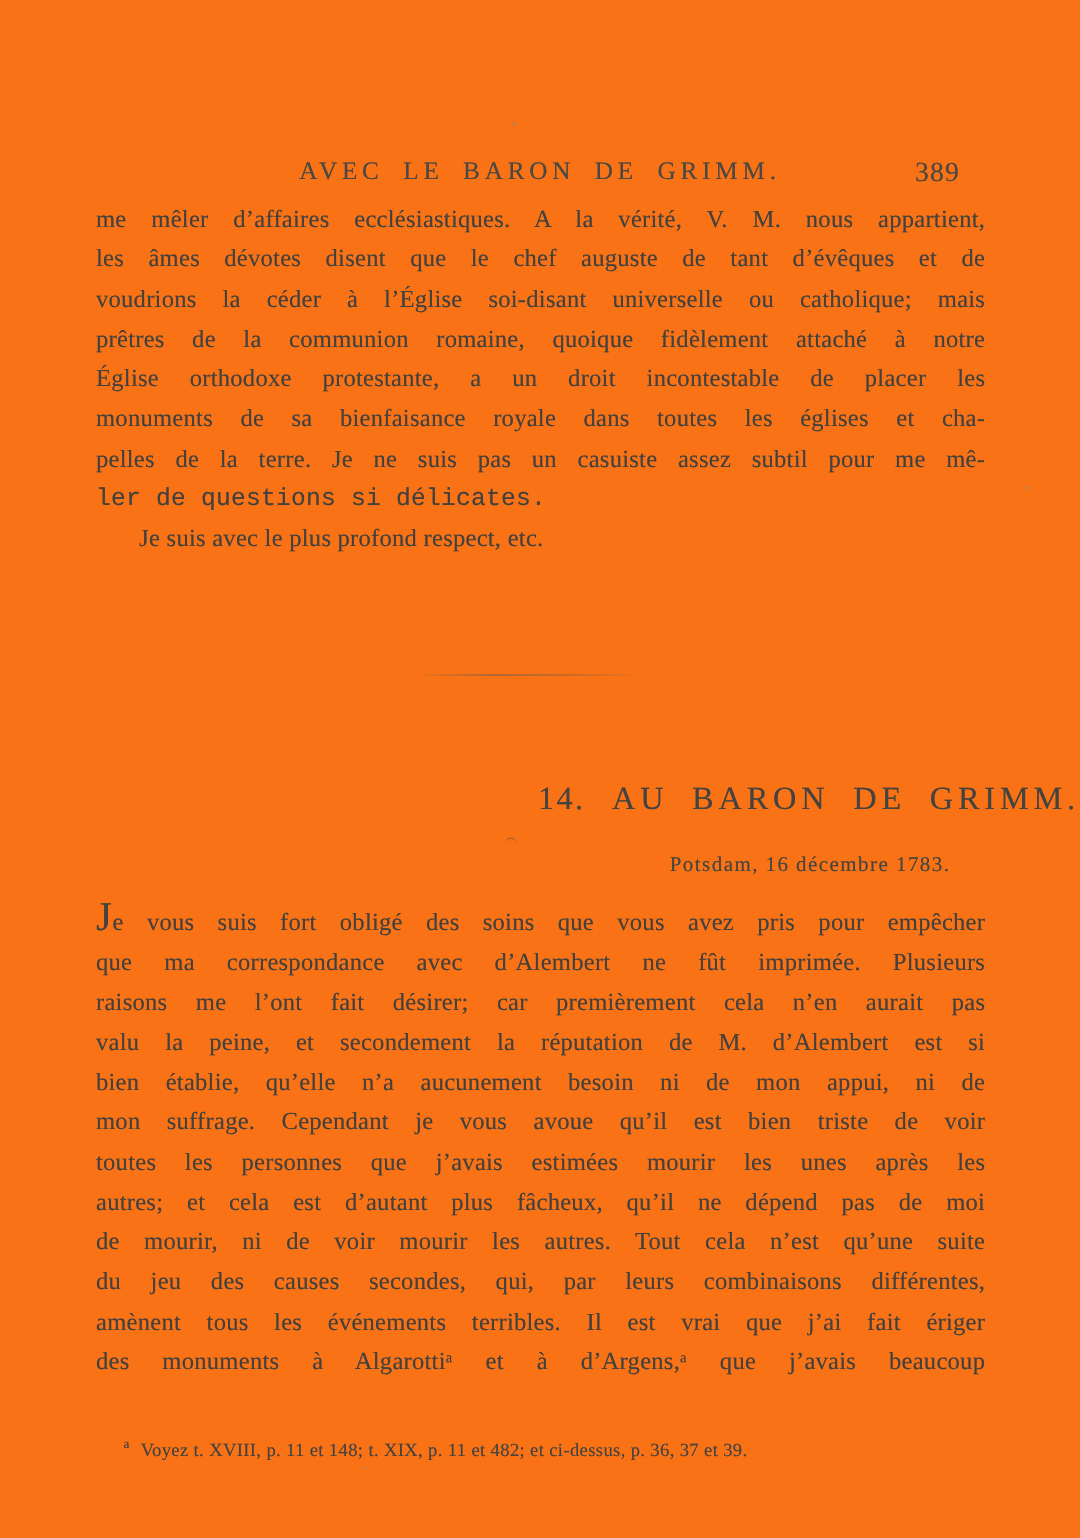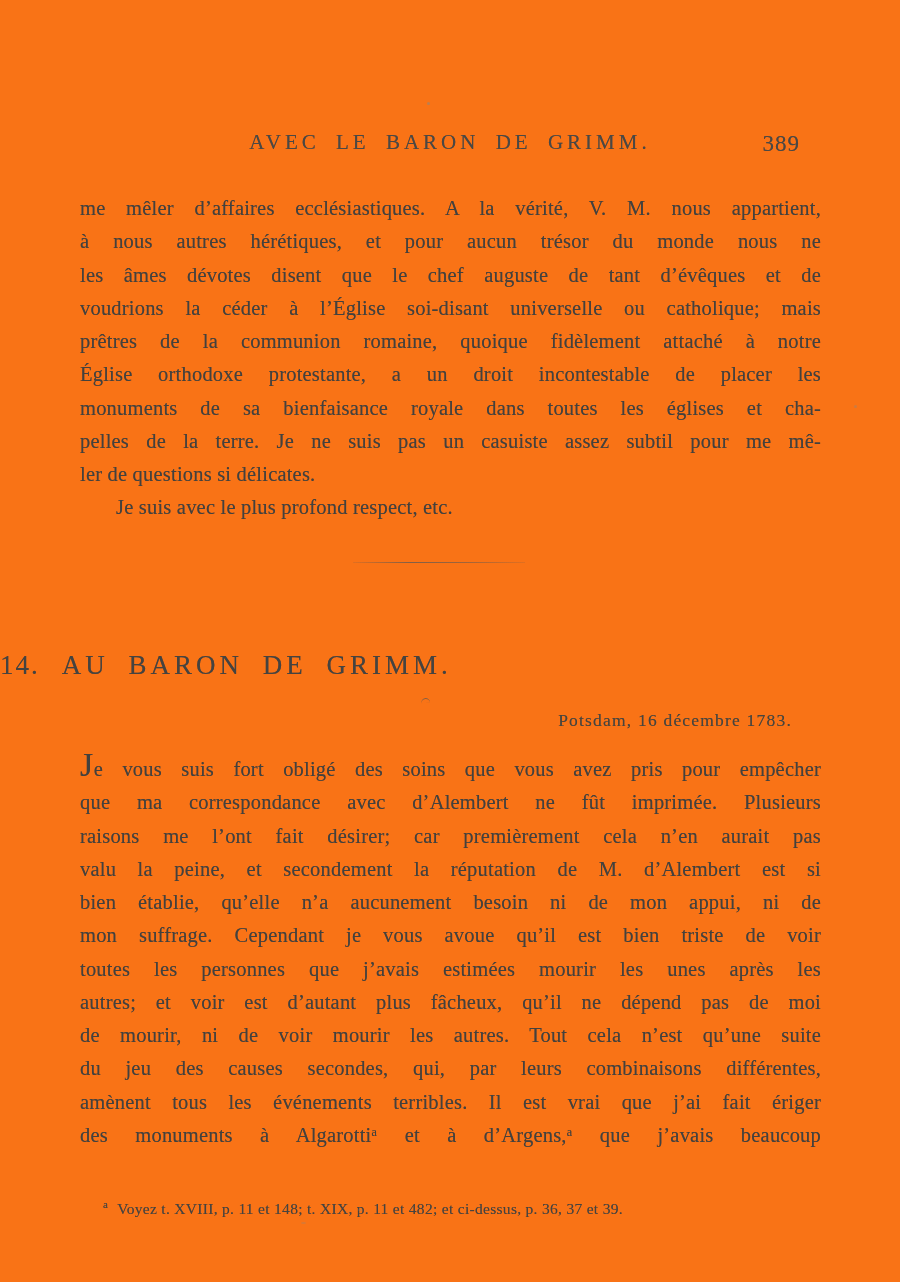--- a/index.html
+++ b/index.html
@@ -21,36 +21,36 @@
     font-size:21px;letter-spacing:4px;word-spacing:7px;color:#4a4845;
   }
   .page-number{
     position:absolute;right:100px;top:1px;font-size:23px;letter-spacing:1px;color:#4a4845;
   }
   
   .textblock{
     position:absolute;left:80px;width:741px;
     font-size:20.5px;line-height:33.25px;letter-spacing:0.2px;color:#43413e;
   }
-  .prev-letter{top:167px;margin-top:25px;}
+  .prev-letter{top:167px;}
   .letter-body{top:753px;}
   .pline{text-align:justify;text-align-last:justify;}
-  .pline.short{text-align:center;text-align-last:left;}
+  .pline.short{text-align:center;text-align-last:left;font-family:Liberation Mono, monospace;}
   .pline.closing{text-align:left;text-align-last:left;padding-left:36px;}
   .drop-initial{
     font-size:34px;line-height:0;letter-spacing:0.5px;
   }
   
   .section-divider{
     position:absolute;top:562px;left:353px;width:172px;height:1.4px;
     background:linear-gradient(90deg,rgba(90,88,86,0.15),rgba(90,88,86,0.75),rgba(90,88,86,0.55),rgba(90,88,86,0.15));
   }
   
   .letter-heading{
-    position:absolute;top:650px;left:0;width:900px;text-align:left;
+    position:absolute;top:650px;left:0;width:900px;text-align:right;
     font-size:27px;letter-spacing:4px;word-spacing:9px;color:#454340;
   }
   .heading-number{margin-right:22px;letter-spacing:2px;}
   .heading-flourish{
     position:absolute;top:698px;left:421px;width:9px;height:4px;
     border-top:1.6px solid rgba(90,88,86,0.7);border-radius:50% 50% 0 0/100% 100% 0 0;
     transform:rotate(-4deg);
   }
   .dateline{
     position:absolute;top:710px;right:128px;
@@ -76,21 +76,20 @@
 
 <div class="page">
 
   <div class="running-header">
     <div class="running-title">AVEC LE BARON DE GRIMM.</div>
     <div class="page-number">389</div>
   </div>
 
   <div class="textblock prev-letter">
     <div class="pline">me mêler d’affaires ecclésiastiques. A la vérité, V. M. nous appartient,</div>
-    <div class="pline">à nous autres hérétiques, et pour aucun trésor du monde nous ne</div>
     <div class="pline">les âmes dévotes disent que le chef auguste de tant d’évêques et de</div>
     <div class="pline">voudrions la céder à l’Église soi-disant universelle ou catholique; mais</div>
     <div class="pline">prêtres de la communion romaine, quoique fidèlement attaché à notre</div>
     <div class="pline">Église orthodoxe protestante, a un droit incontestable de placer les</div>
     <div class="pline">monuments de sa bienfaisance royale dans toutes les églises et cha-</div>
     <div class="pline">pelles de la terre.  Je ne suis pas un casuiste assez subtil pour me mê-</div>
     <div class="pline short">ler de questions si délicates.</div>
     <div class="pline closing">Je suis avec le plus profond respect, etc.</div>
   </div>
 
@@ -104,21 +103,21 @@
   <div class="dateline">Potsdam, 16 décembre 1783.</div>
 
   <div class="textblock letter-body">
     <div class="pline"><span class="drop-initial">J</span><span>e vous suis fort obligé des soins que vous avez pris pour empêcher</span></div>
     <div class="pline">que ma correspondance avec d’Alembert ne fût imprimée.  Plusieurs</div>
     <div class="pline">raisons me l’ont fait désirer; car premièrement cela n’en aurait pas</div>
     <div class="pline">valu la peine, et secondement la réputation de M. d’Alembert est si</div>
     <div class="pline">bien établie, qu’elle n’a aucunement besoin ni de mon appui, ni de</div>
     <div class="pline">mon suffrage.  Cependant je vous avoue qu’il est bien triste de voir</div>
     <div class="pline">toutes les personnes que j’avais estimées mourir les unes après les</div>
-    <div class="pline">autres; et voir est d’autant plus fâcheux, qu’il ne dépend pas de moi</div>
+    <div class="pline">autres; et cela est d’autant plus fâcheux, qu’il ne dépend pas de moi</div>
     <div class="pline">de mourir, ni de voir mourir les autres.  Tout cela n’est qu’une suite</div>
     <div class="pline">du jeu des causes secondes, qui, par leurs combinaisons différentes,</div>
     <div class="pline">amènent tous les événements terribles.  Il est vrai que j’ai fait ériger</div>
     <div class="pline">des monuments à Algarottiᵃ et à d’Argens,ᵃ que j’avais beaucoup</div>
   </div>
 
   <div class="footnote">
     <span class="footnote-marker">a</span><span>Voyez t. XVIII, p. 11 et 148; t. XIX, p. 11 et 482; et ci-dessus, p. 36, 37 et 39.</span>
   </div>
 

